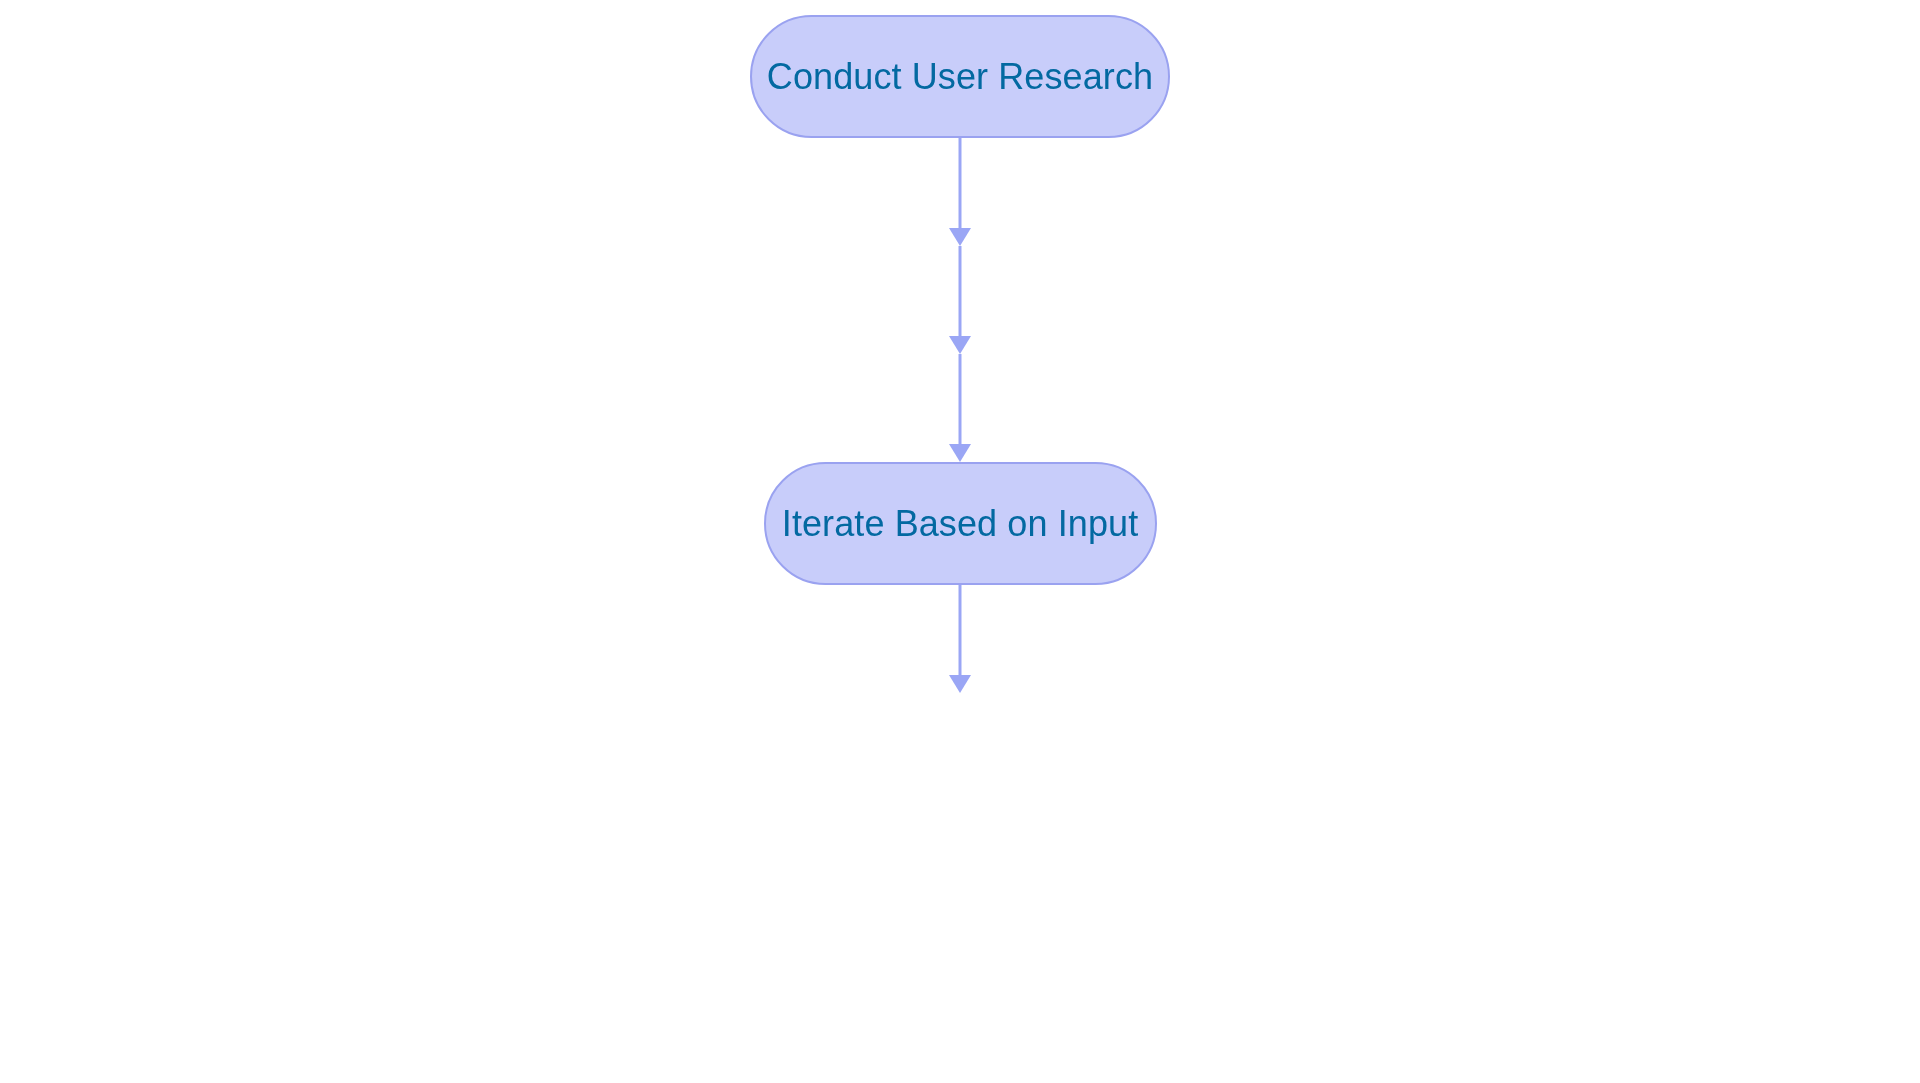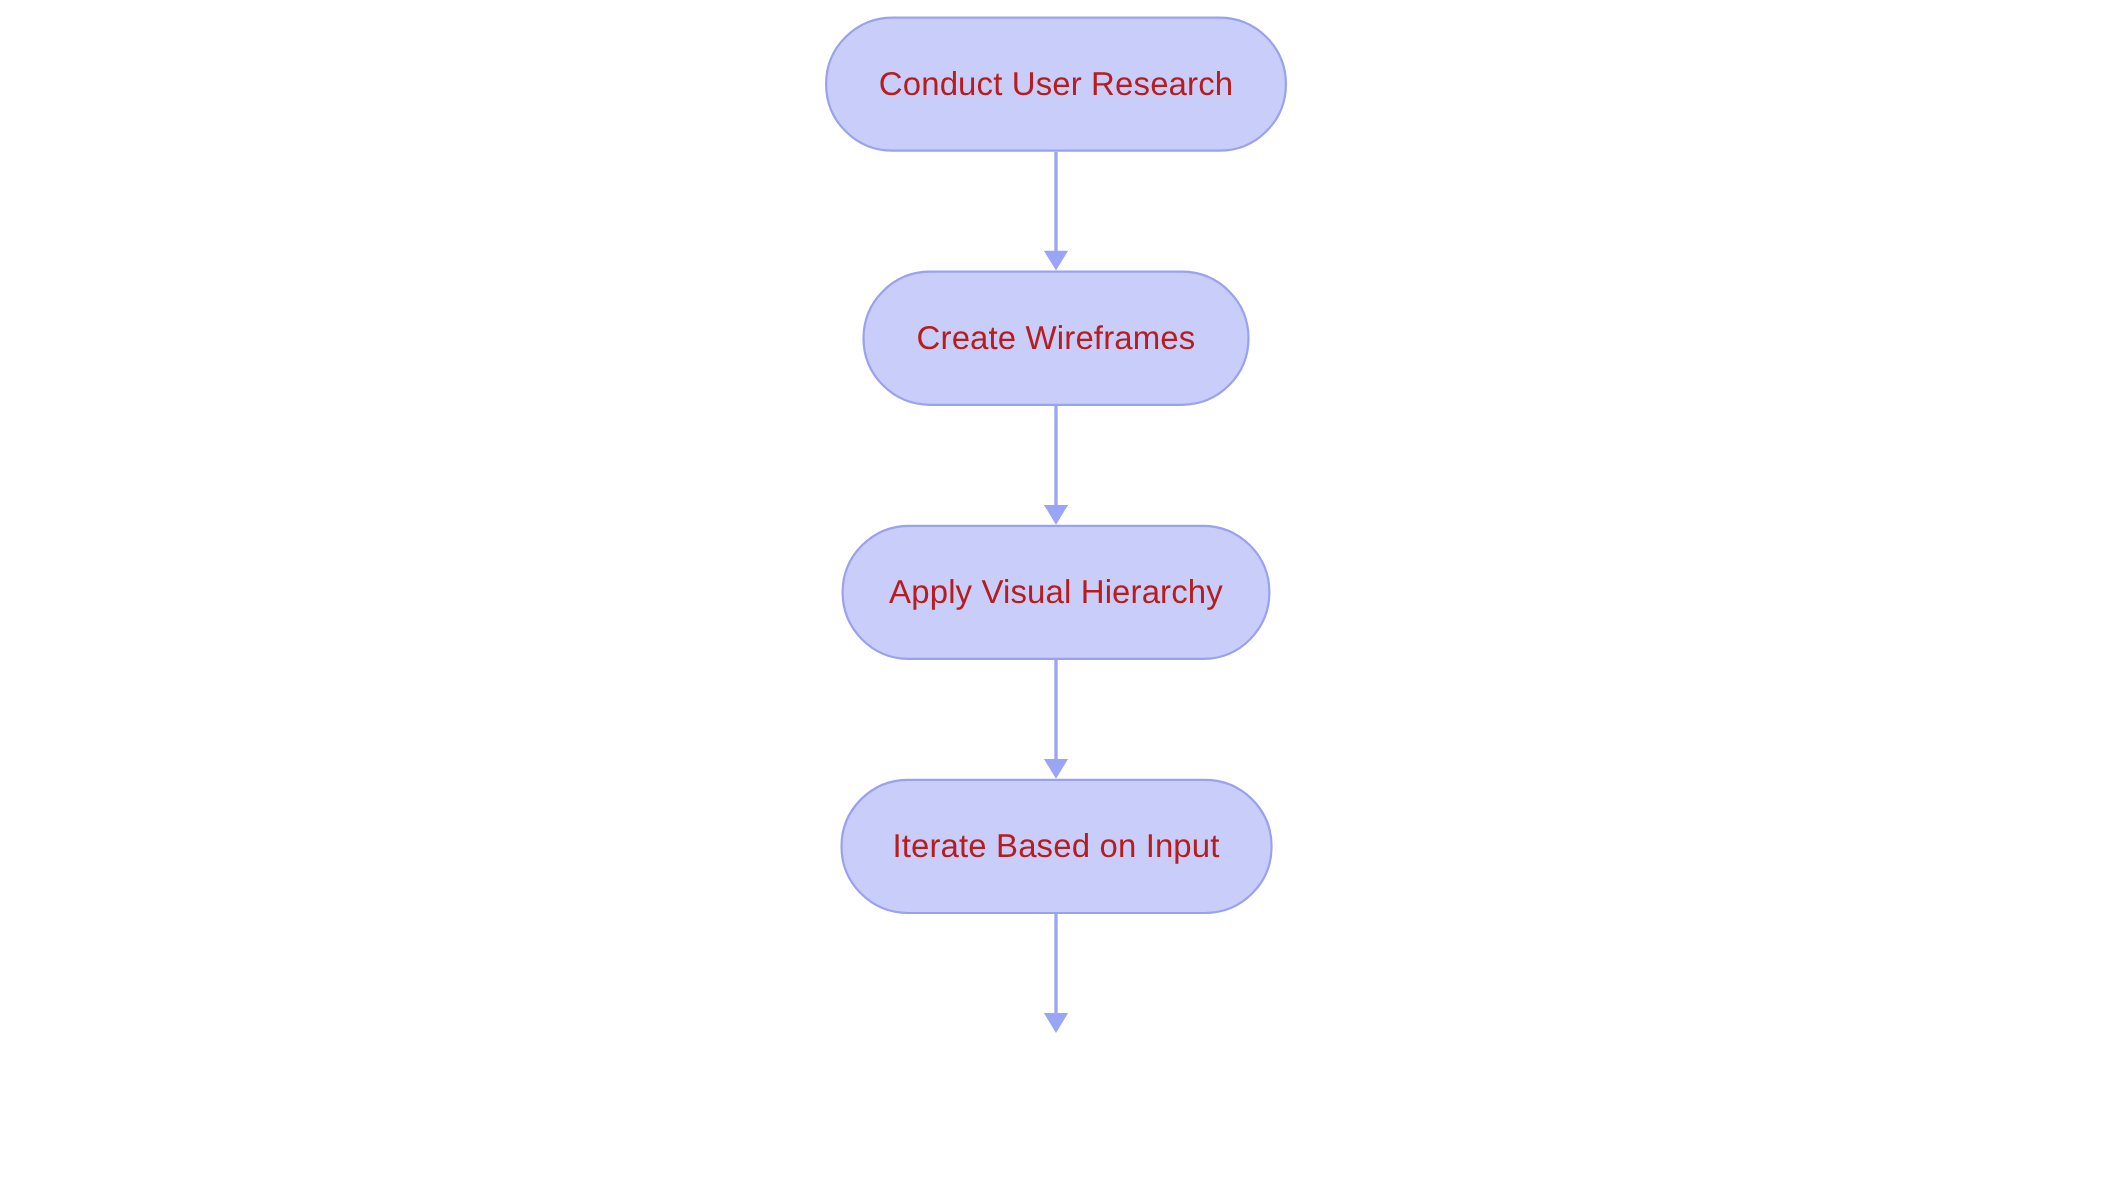--- a/index.html
+++ b/index.html
@@ -39,23 +39,23 @@
     background: #c8cdfa;
     border: 2px solid #9aa2f0;
     border-radius: 62px;
     display: flex;
     align-items: center;
     justify-content: center;
     flex: 0 0 auto;
   }
 
   .node-label {
-    color: #b91c1c;
+    color: #0369a1;
     font-family: "Liberation Sans", sans-serif;
-    font-size: 30px;
+    font-size: 36px;
     font-weight: 400;
     line-height: 1;
     letter-spacing: 0.1px;
     white-space: nowrap;
     padding: 0 46px;
   }
 
   .connector {
     flex: 0 0 auto;
     width: 24px;
@@ -88,34 +88,28 @@
       <span class="node-label">Conduct User Research</span>
     </div>
 
     <div class="connector">
       <svg width="24" height="108" viewBox="0 0 24 108" xmlns="http://www.w3.org/2000/svg">
         <line x1="12" y1="0" x2="12" y2="92" stroke="#9aa6f5" stroke-width="3"></line>
         <polygon points="1,90 23,90 12,108" fill="#9aa6f5"></polygon>
       </svg>
     </div>
 
-    <div class="node node-w-1">
-      <span class="node-label">Create Wireframes</span>
-    </div>
 
     <div class="connector">
       <svg width="24" height="108" viewBox="0 0 24 108" xmlns="http://www.w3.org/2000/svg">
         <line x1="12" y1="0" x2="12" y2="92" stroke="#9aa6f5" stroke-width="3"></line>
         <polygon points="1,90 23,90 12,108" fill="#9aa6f5"></polygon>
       </svg>
     </div>
 
-    <div class="node node-w-2">
-      <span class="node-label">Apply Visual Hierarchy</span>
-    </div>
 
     <div class="connector">
       <svg width="24" height="108" viewBox="0 0 24 108" xmlns="http://www.w3.org/2000/svg">
         <line x1="12" y1="0" x2="12" y2="92" stroke="#9aa6f5" stroke-width="3"></line>
         <polygon points="1,90 23,90 12,108" fill="#9aa6f5"></polygon>
       </svg>
     </div>
 
     <div class="node node-w-3">
       <span class="node-label">Iterate Based on Input</span>

